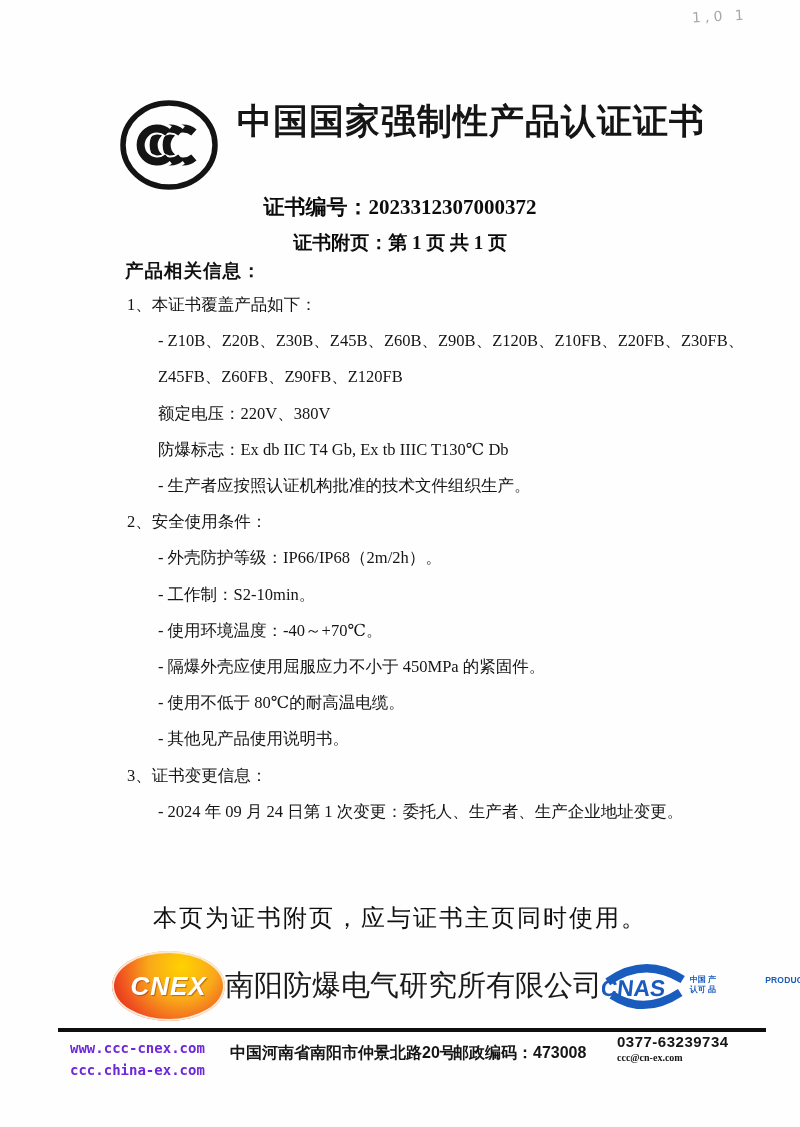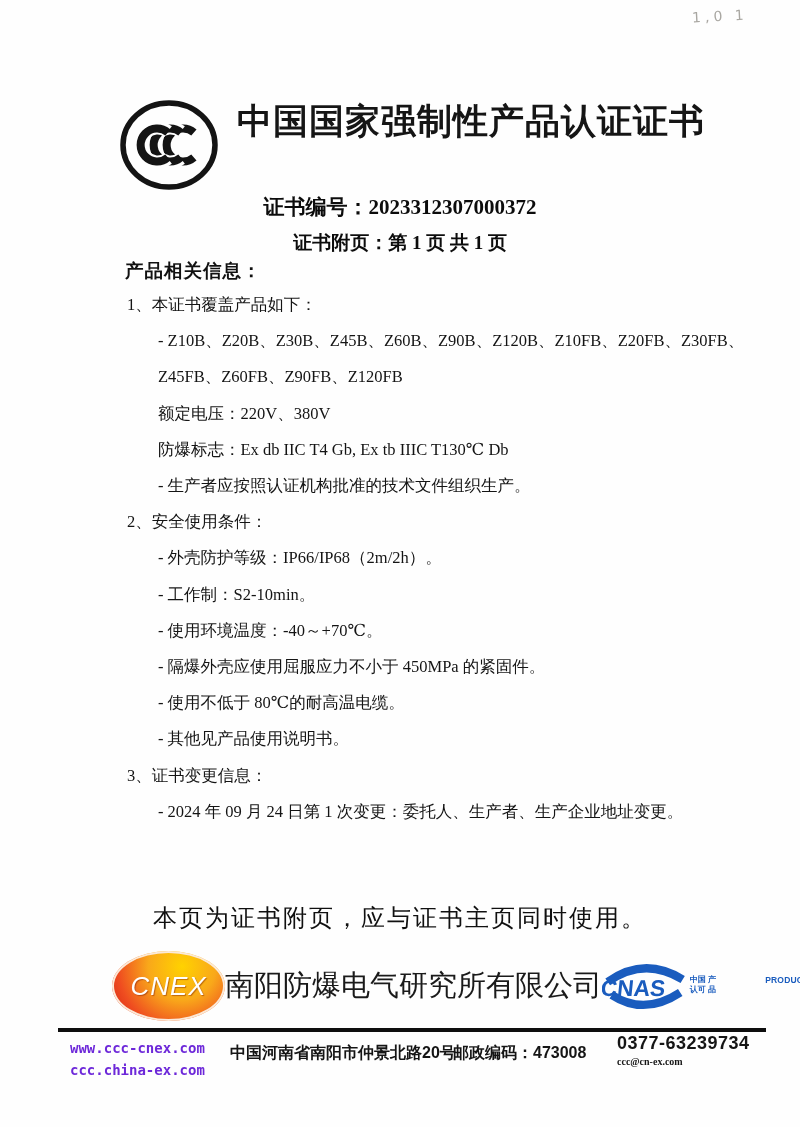--- a/index.html
+++ b/index.html
@@ -38,21 +38,21 @@
   }
   
   .issuer{position:absolute; top:951px; left:112px; width:660px; display:flex; align-items:center;}
   .cnex-logo{
     flex:0 0 113px; height:70px; border-radius:50%;
     background:radial-gradient(circle at 62% 22%, #ffd200 0%, #f9a81a 38%, #ef4d20 72%, #d31e12 100%);
     display:flex; align-items:center; justify-content:center;
     box-shadow:0 0 0 2px #fbe9d8 inset;
   }
   .cnex-text{
-    color:#fff; font-weight:normal; font-style:italic; font-size:26px; letter-spacing:1px;
+    color:#fff; font-weight:bold; font-style:italic; font-size:26px; letter-spacing:1px;
     font-family:"Liberation Sans","DejaVu Sans",sans-serif; text-shadow:1px 1px 1px rgba(120,20,0,.45);
   }
   .company-name{
     flex:1; text-align:left; font-size:29px; font-weight:normal; color:#1a1a1a; white-space:nowrap;
     font-family:"Liberation Sans","DejaVu Sans",sans-serif;
   }
   .cnas-wrap{flex:0 0 168px; display:flex; align-items:center; gap:3px;}
   .cnas-mark{width:104px; height:62px;}
   .cnas-side{display:flex; flex-direction:row; color:#1a5cbe; line-height:1.25;
     font-family:"Liberation Sans","DejaVu Sans",sans-serif;}
@@ -60,21 +60,21 @@
   .cnas-side .en{font-size:8.5px; font-weight:bold; letter-spacing:.2px;padding-left:48px;}
   
   .bottom-rule{position:absolute; top:1028px; left:58px; width:708px; height:4px; background:#0e0e0e;}
   .contact{position:absolute; top:0; left:0; width:100%; height:100%; pointer-events:none;
     font-family:"Liberation Sans","DejaVu Sans",sans-serif;}
   .web{position:absolute; left:70px; top:1037px; font-family:"DejaVu Sans Mono",monospace;
        font-weight:bold; font-size:14px; line-height:22px; color:#6d28d9;}
   .addr{position:absolute; left:230px; top:1043px; font-size:16px; font-weight:bold; color:#151515; white-space:nowrap;}
   .postal{position:absolute; left:453px; top:1043px; font-size:16px; font-weight:bold; color:#151515; white-space:nowrap;}
   .phone-col{position:absolute; left:617px; top:1033px; color:#151515;}
-  .phone{font-size:18px; font-weight:bold; letter-spacing:.5px;}
+  .phone{font-size:15px; font-weight:bold; letter-spacing:.5px;}
   .email{font-size:10px; font-weight:bold; font-family:Liberation Serif, serif; margin-top:2px;}
 </style>
 </head>
 <body>
 
 <div class="page">
 
   <div class="handwriting">1,0 1</div>
 
   <div class="header">

